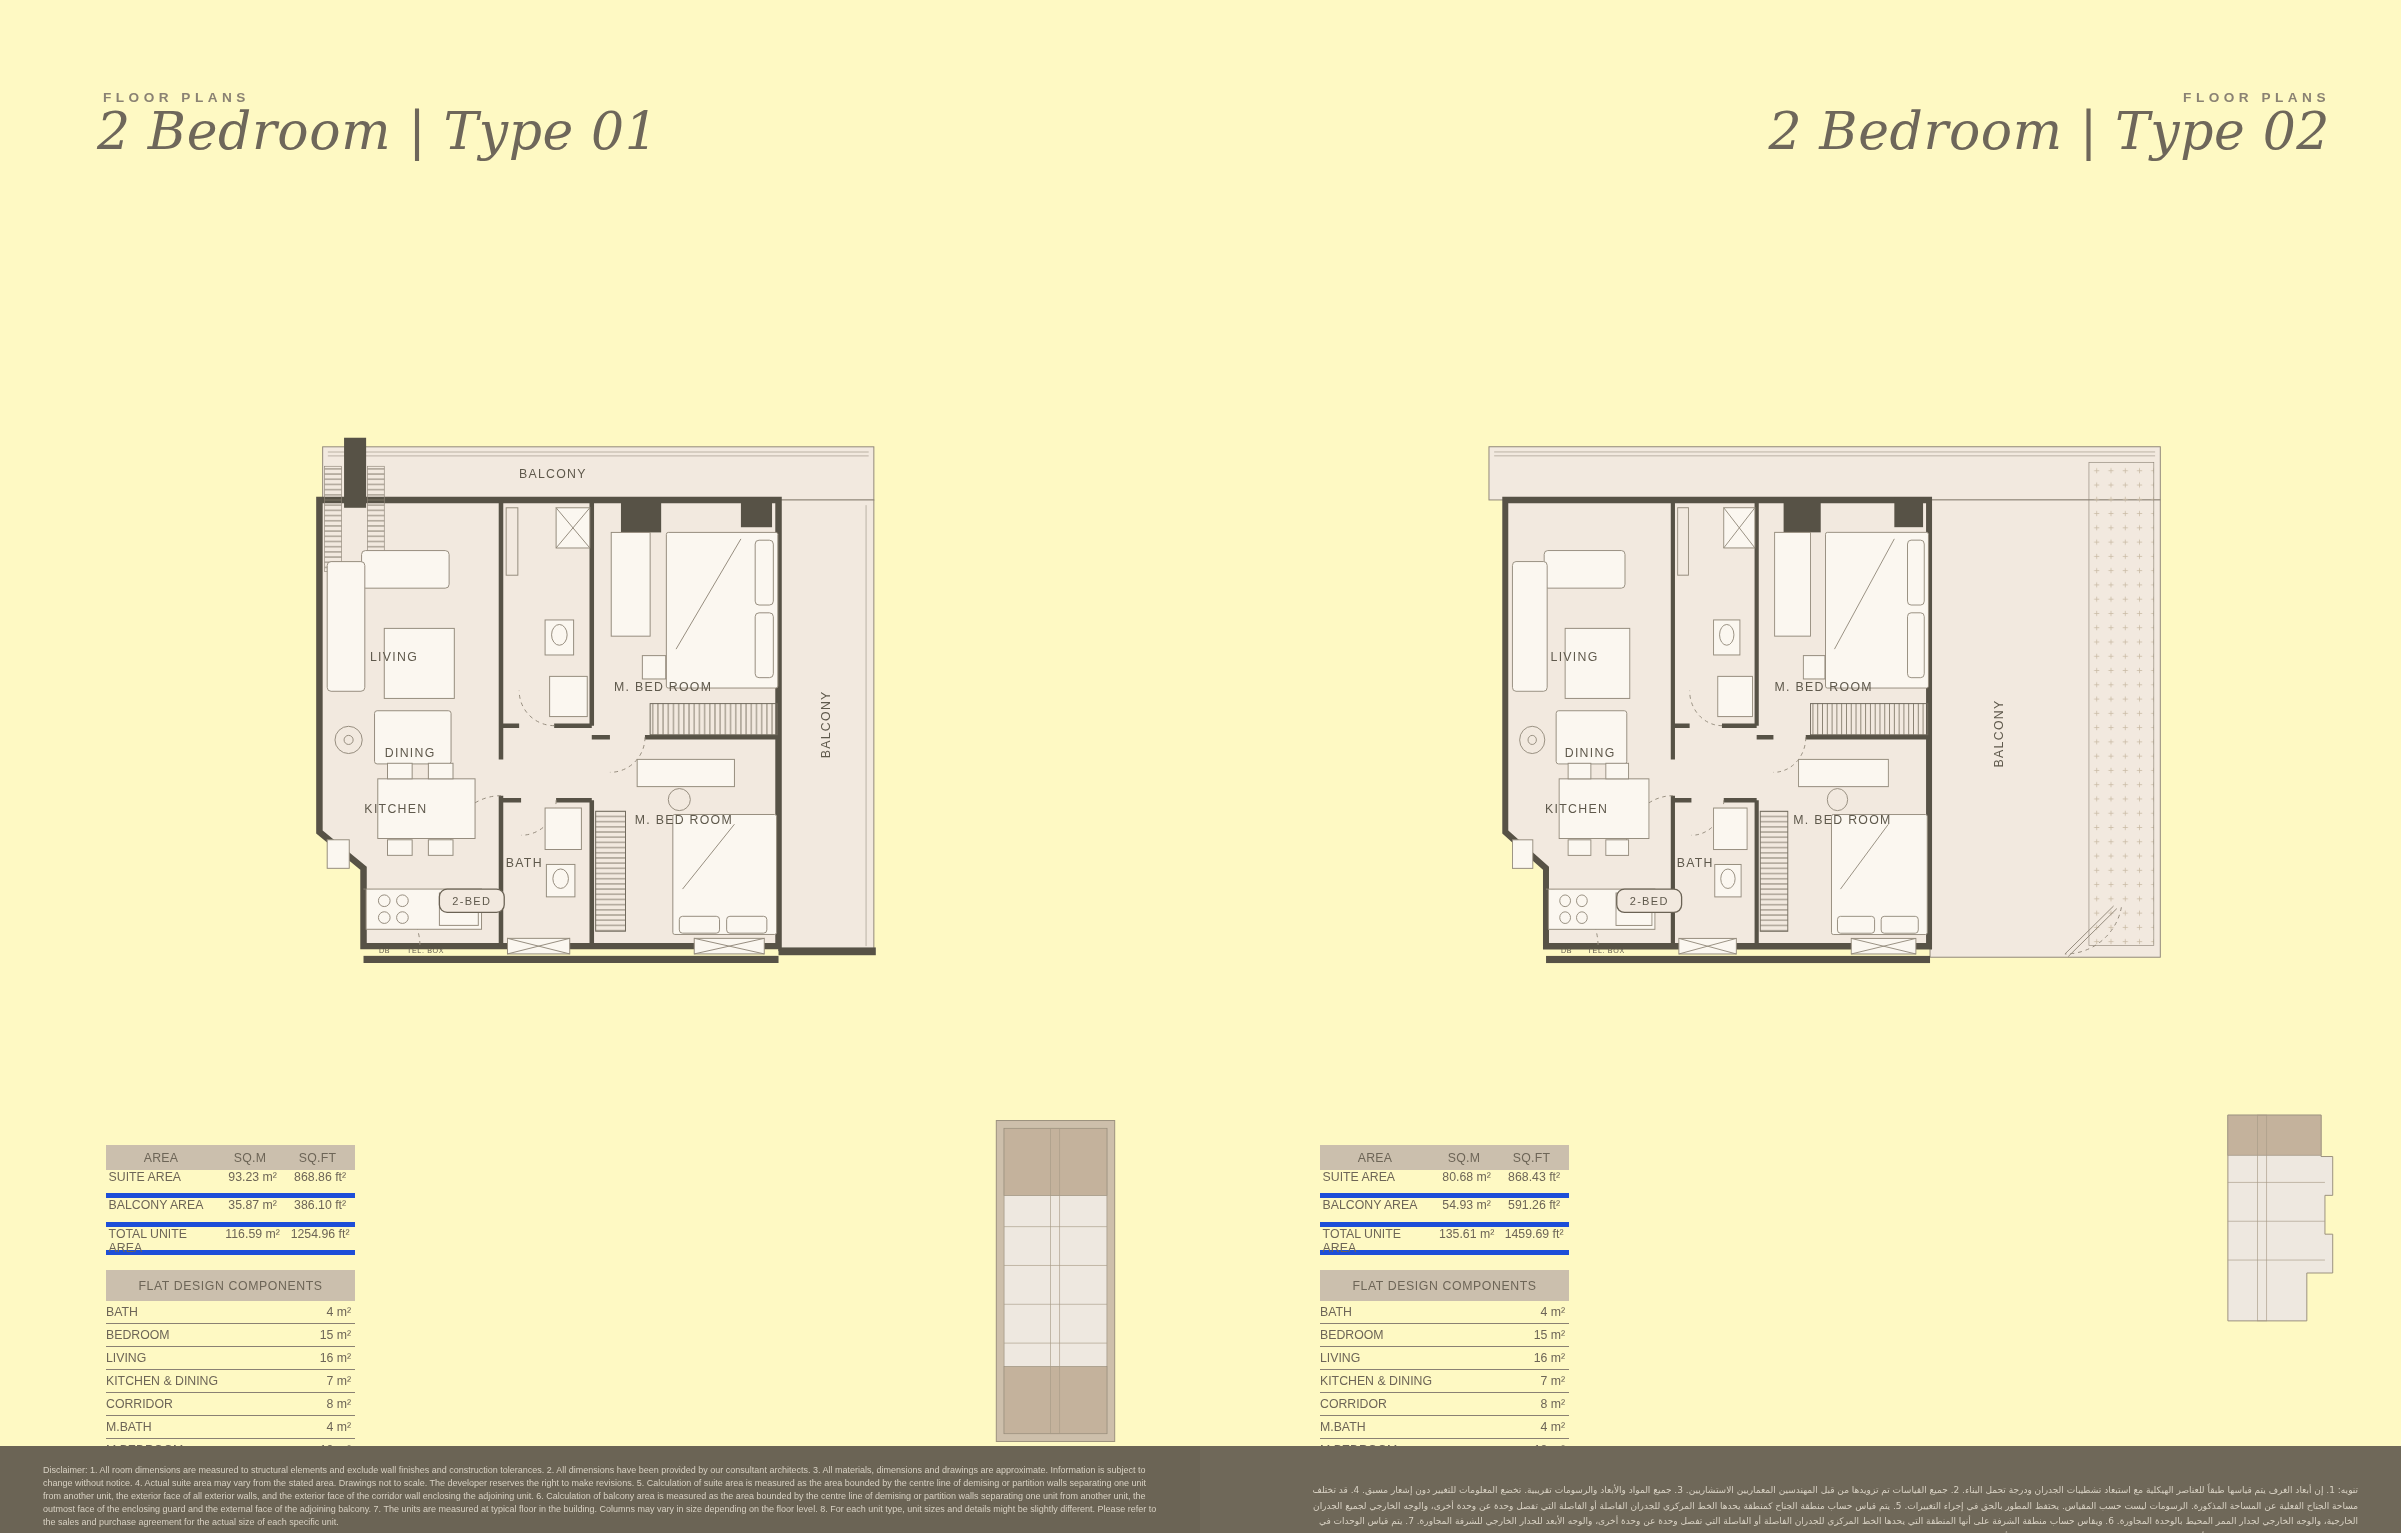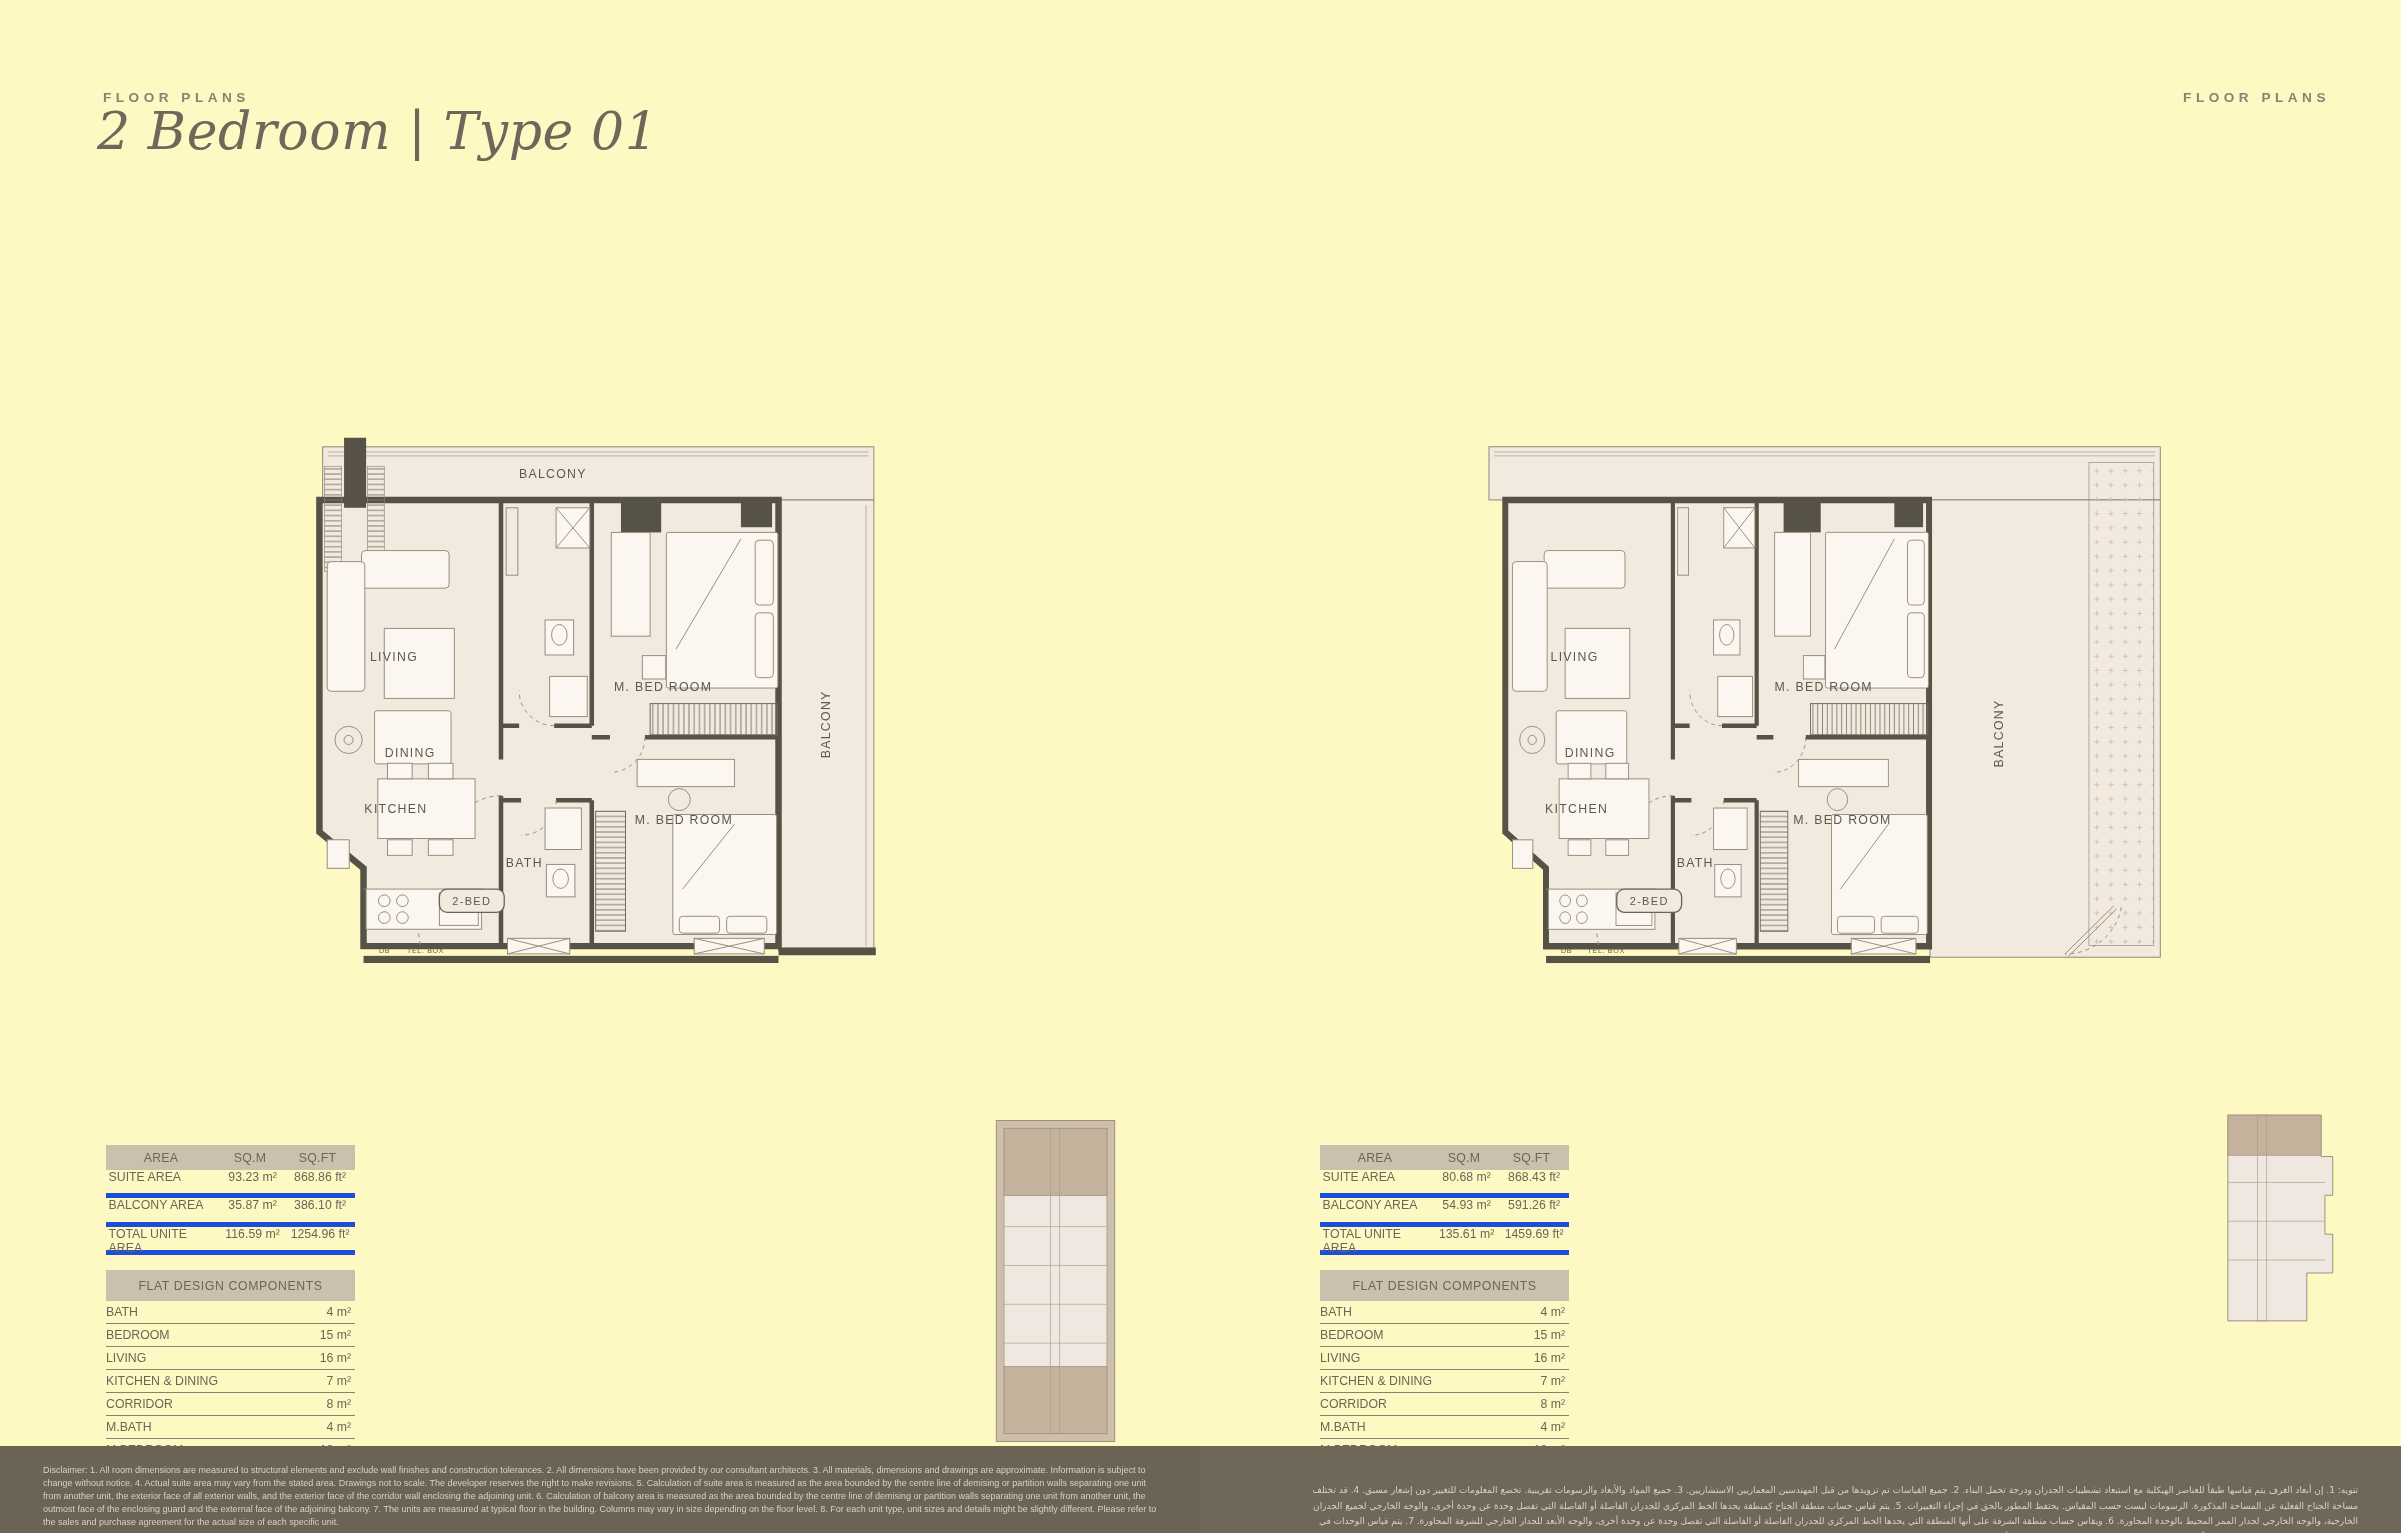--- a/index.html
+++ b/index.html
@@ -252,20 +252,21 @@
     <g stroke="#a89b88" stroke-width="1">
       <line x1="14" y1="166" x2="173" y2="166"></line>
       <line x1="14" y1="226" x2="173" y2="226"></line>
       <line x1="14" y1="286" x2="173" y2="286"></line>
       <line x1="14" y1="346" x2="173" y2="346"></line>
       <rect x="86" y="14" width="14" height="472" fill="none"></rect>
     </g>
   </svg>
 
   <div class="eyebrow alignR" style="right:71px;top:90px;">FLOOR PLANS</div>
+  <div class="title alignR" style="right:71px;top:103px;">2 Bedroom | Type 02</div>
 
   <svg class="plan" style="left:1476px;top:435px;" width="707" height="545" viewBox="0 0 1090 840">
     <defs>
       <pattern id="p2w" width="8" height="8" patternUnits="userSpaceOnUse">
         <line x1="4" y1="0" x2="4" y2="8" stroke="#7c7465" stroke-width="1.4"></line>
       </pattern>
       <pattern id="p2v" width="8" height="8" patternUnits="userSpaceOnUse">
         <line x1="0" y1="4" x2="8" y2="4" stroke="#7c7465" stroke-width="1.4"></line>
       </pattern>
       <pattern id="p2d" width="22" height="22" patternUnits="userSpaceOnUse">

